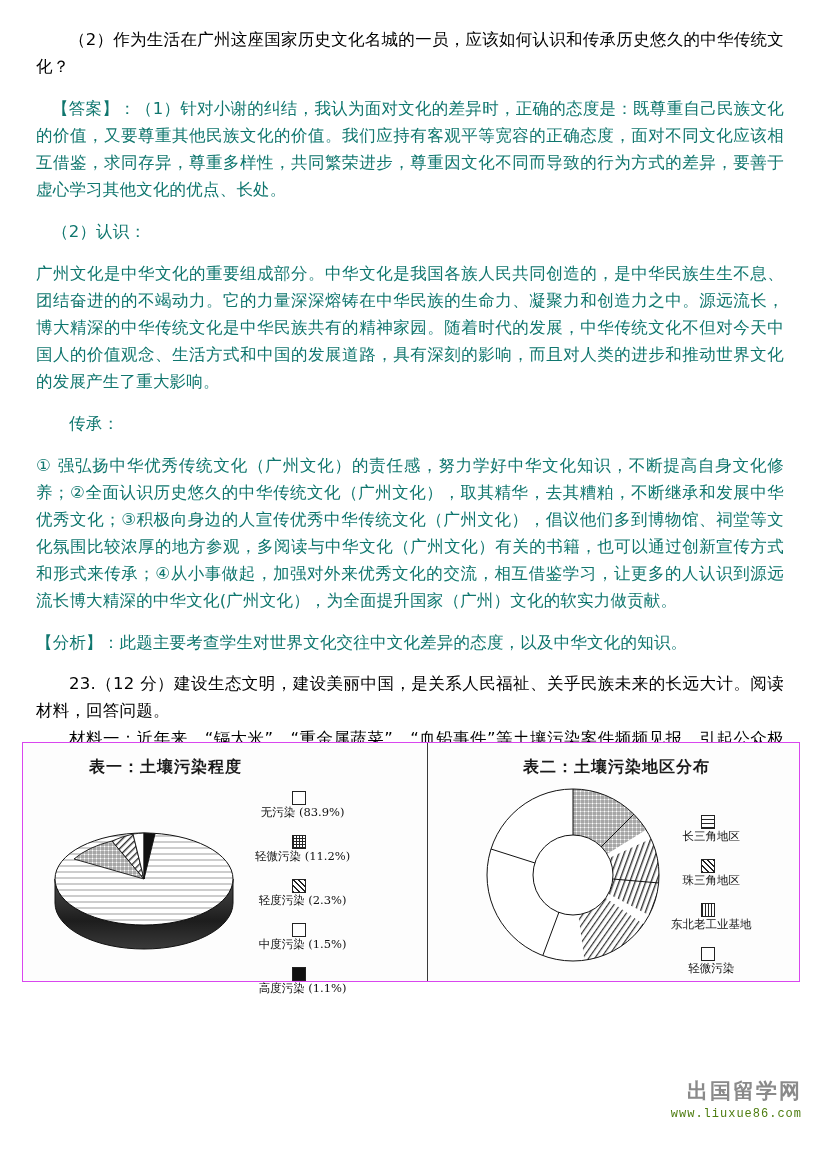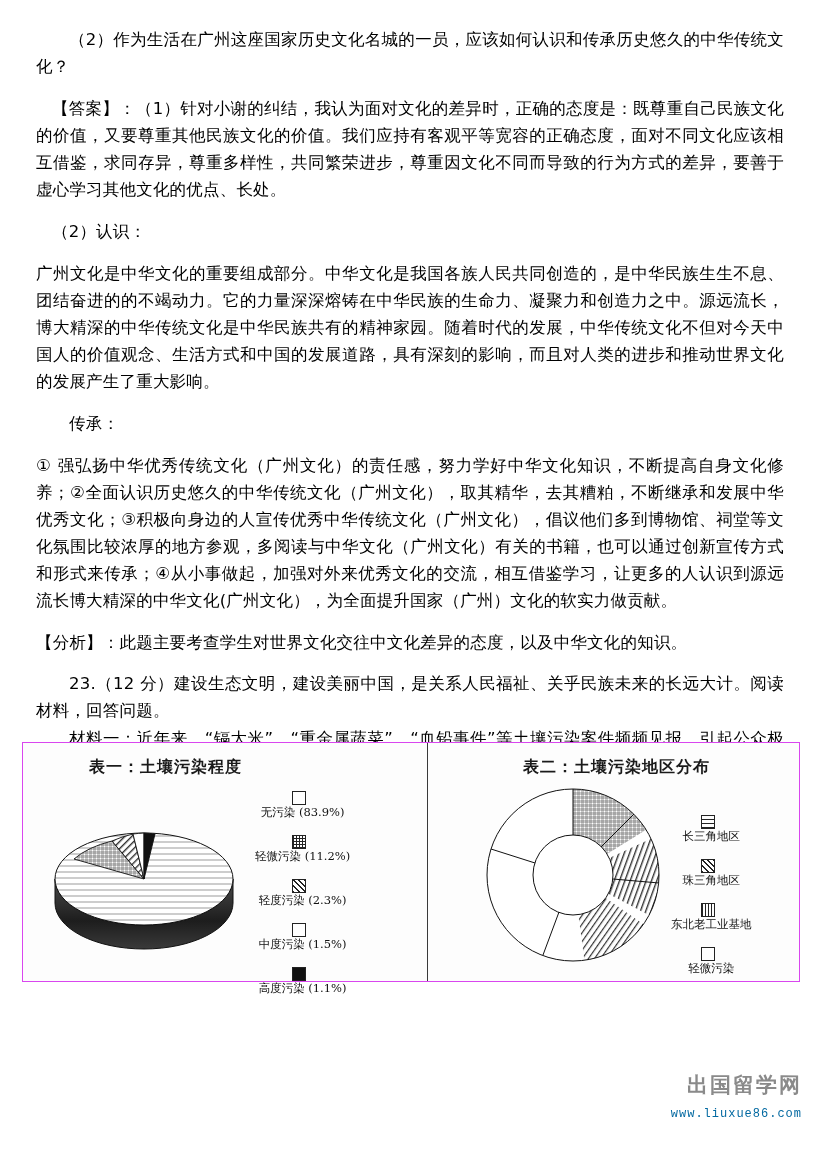--- a/index.html
+++ b/index.html
@@ -29,21 +29,21 @@
     width: 748px;
   }
   p {
     margin: 0 0 1px 0;
     font-size: 16.5px;
     line-height: 27px;
     text-align: justify;
     letter-spacing: 0.2px;
   }
   .black { color: #000000; }
-  .red { color: #000000; margin-top: 15px; }
+  .red { color: #0f766e; margin-top: 15px; }
   .indent2 { text-indent: 33px; }
   .indent1 { text-indent: 16px; }
   .gap-top { margin-top: 14px; }
 
   
   .figure {
     position: absolute;
     left: 22px;
     top: 742px;
     width: 778px;
@@ -133,23 +133,23 @@
     font-family: Liberation Mono, monospace;
   }
   .wm-cn {
     font-size: 21px;
     color: #8a8a8a;
     letter-spacing: 2px;
     font-weight: bold;
   }
   .wm-en {
     font-size: 12px;
-    color: #0369a1;
+    color: #4d7c0f;
     letter-spacing: 1px;
-    margin-top: 8px;
+    margin-top: 2px;
   }
 </style>
 </head>
 <body>
 
 <div class="page">
 
   <div class="content">
     <p class="black indent2">（2）作为生活在广州这座国家历史文化名城的一员，应该如何认识和传承历史悠久的中华传统文化？</p>
     <p class="red indent1">【答案】：（1）针对小谢的纠结，我认为面对文化的差异时，正确的态度是：既尊重自己民族文化的价值，又要尊重其他民族文化的价值。我们应持有客观平等宽容的正确态度，面对不同文化应该相互借鉴，求同存异，尊重多样性，共同繁荣进步，尊重因文化不同而导致的行为方式的差异，要善于虚心学习其他文化的优点、长处。</p>

